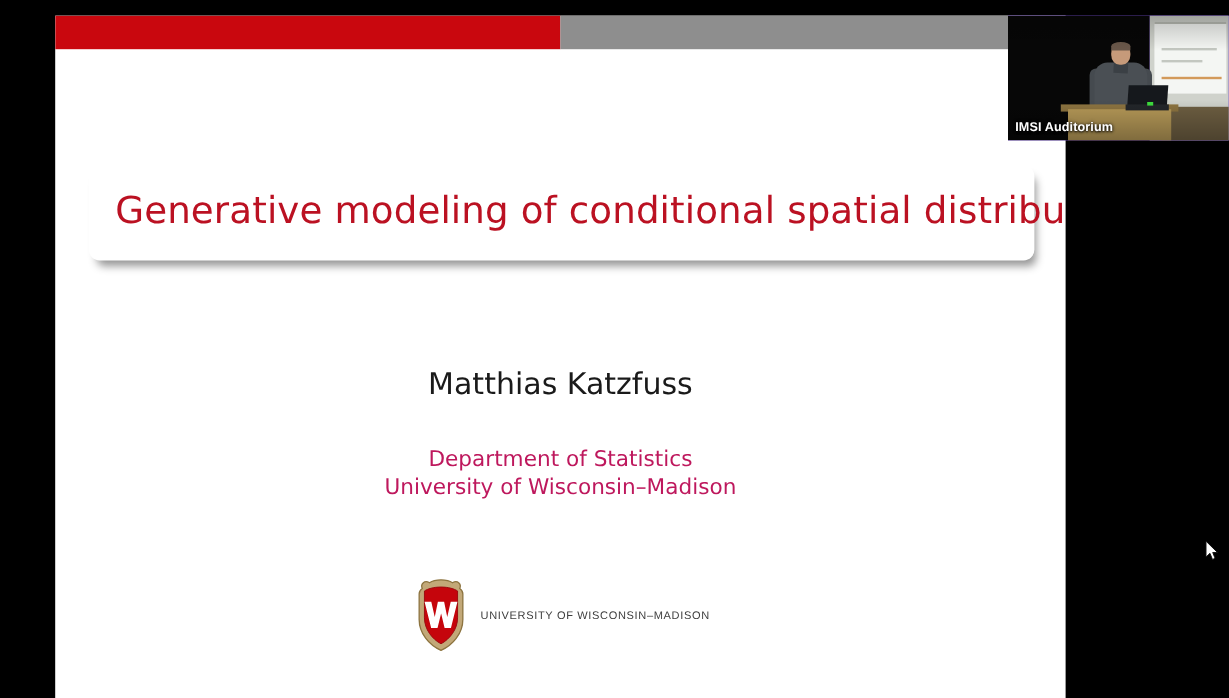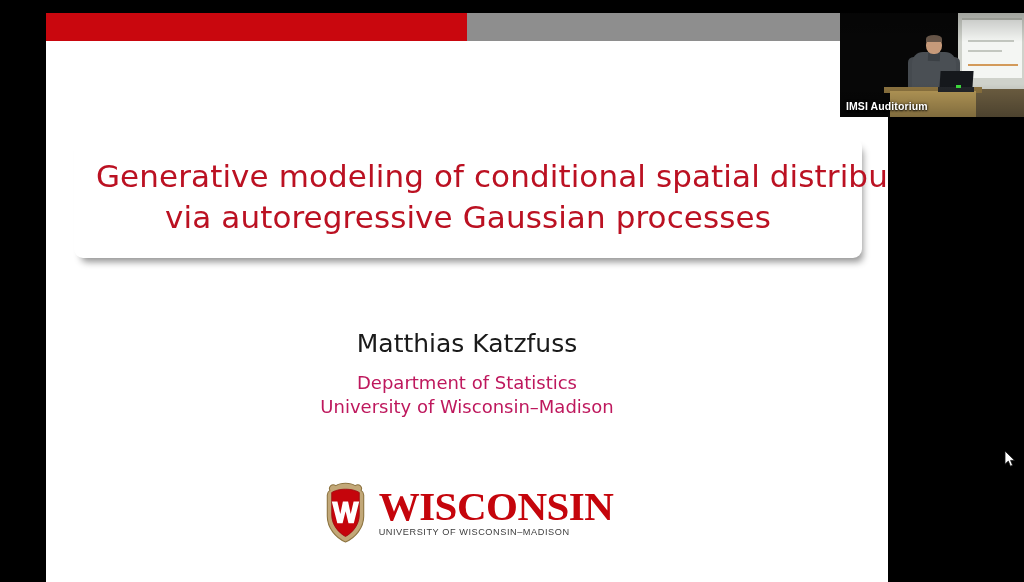--- a/index.html
+++ b/index.html
@@ -80,21 +80,20 @@
   .author {
     position: absolute;
     left: 0;
     top: 292px;
     width: 842px;
     text-align: center;
     color: #1a1a1a;
     font-family: "DejaVu Sans", sans-serif;
     font-size: 25px;
     font-weight: 400;
-    margin-top: 24px;
   }
   .affiliation {
     position: absolute;
     left: 0;
     top: 358px;
     width: 842px;
     text-align: center;
     color: #be185d;
     font-family: "DejaVu Sans", sans-serif;
     font-size: 18px;
@@ -270,41 +269,39 @@
   <div class="slide">
 
     <div class="slide-headbar">
       <div class="headbar-red"></div>
       <div class="headbar-gray"></div>
     </div>
 
     <div class="title-block-wrap">
       <div class="title-block">
         <div class="title-line">Generative modeling of conditional spatial distributions</div>
-        <div class="title-line">via autoregressive Gaussian processes</div>
       </div>
     </div>
 
     <div class="author">Matthias Katzfuss</div>
 
     <div class="affiliation">
       <div>Department of Statistics</div>
       <div>University of Wisconsin–Madison</div>
     </div>
 
     <div class="logo">
       <div class="crest">
         <svg width="49" height="63" viewBox="0 0 49 63" xmlns="http://www.w3.org/2000/svg">
           <path d="M24.5 2.2c-4.2 0-7.6 1.0-9.6 2.4-1.7-1.0-4.0-1.0-5.3.2-1.4 1.3-1.3 3.3-.7 4.6-1.6 1.1-2.6 2.6-2.6 4.6v21.2c0 11.6 8.3 21.4 18.2 25.8 9.9-4.4 18.2-14.2 18.2-25.8V14c0-2.0-1.0-3.5-2.6-4.6.6-1.3.7-3.3-.7-4.6-1.3-1.2-3.6-1.2-5.3-.2-2.0-1.4-5.4-2.4-9.6-2.4z" fill="#c2a878" stroke="#8d7440" stroke-width="1.1"></path>
           <path d="M24.5 8.2c-6.3 0-11.3 1.6-13.8 3.3v22.4c0 9.6 6.6 17.8 13.8 21.6 7.2-3.8 13.8-12.0 13.8-21.6V11.5C35.8 9.8 30.8 8.2 24.5 8.2z" fill="#c5050c" stroke="#9a0a10" stroke-width="0.8"></path>
           <path d="M10.8 20.5h5.6l2.9 12.6 2.6-12.6h5.2l2.6 12.6 2.9-12.6h5.6l-5.4 21.8h-5.3l-2.9-12.0-3.0 12.0h-5.3z" fill="#ffffff"></path>
         </svg>
       </div>
       <div class="logo-wordmark">
-        <div class="logo-wisconsin">WISCONSIN</div>
         <div class="logo-tagline">UNIVERSITY OF WISCONSIN–MADISON</div>
       </div>
     </div>
 
   </div>
 
   <div class="pip">
     <div class="pip-scene">
       <div class="pip-wall"></div>
       <div class="pip-screen">

